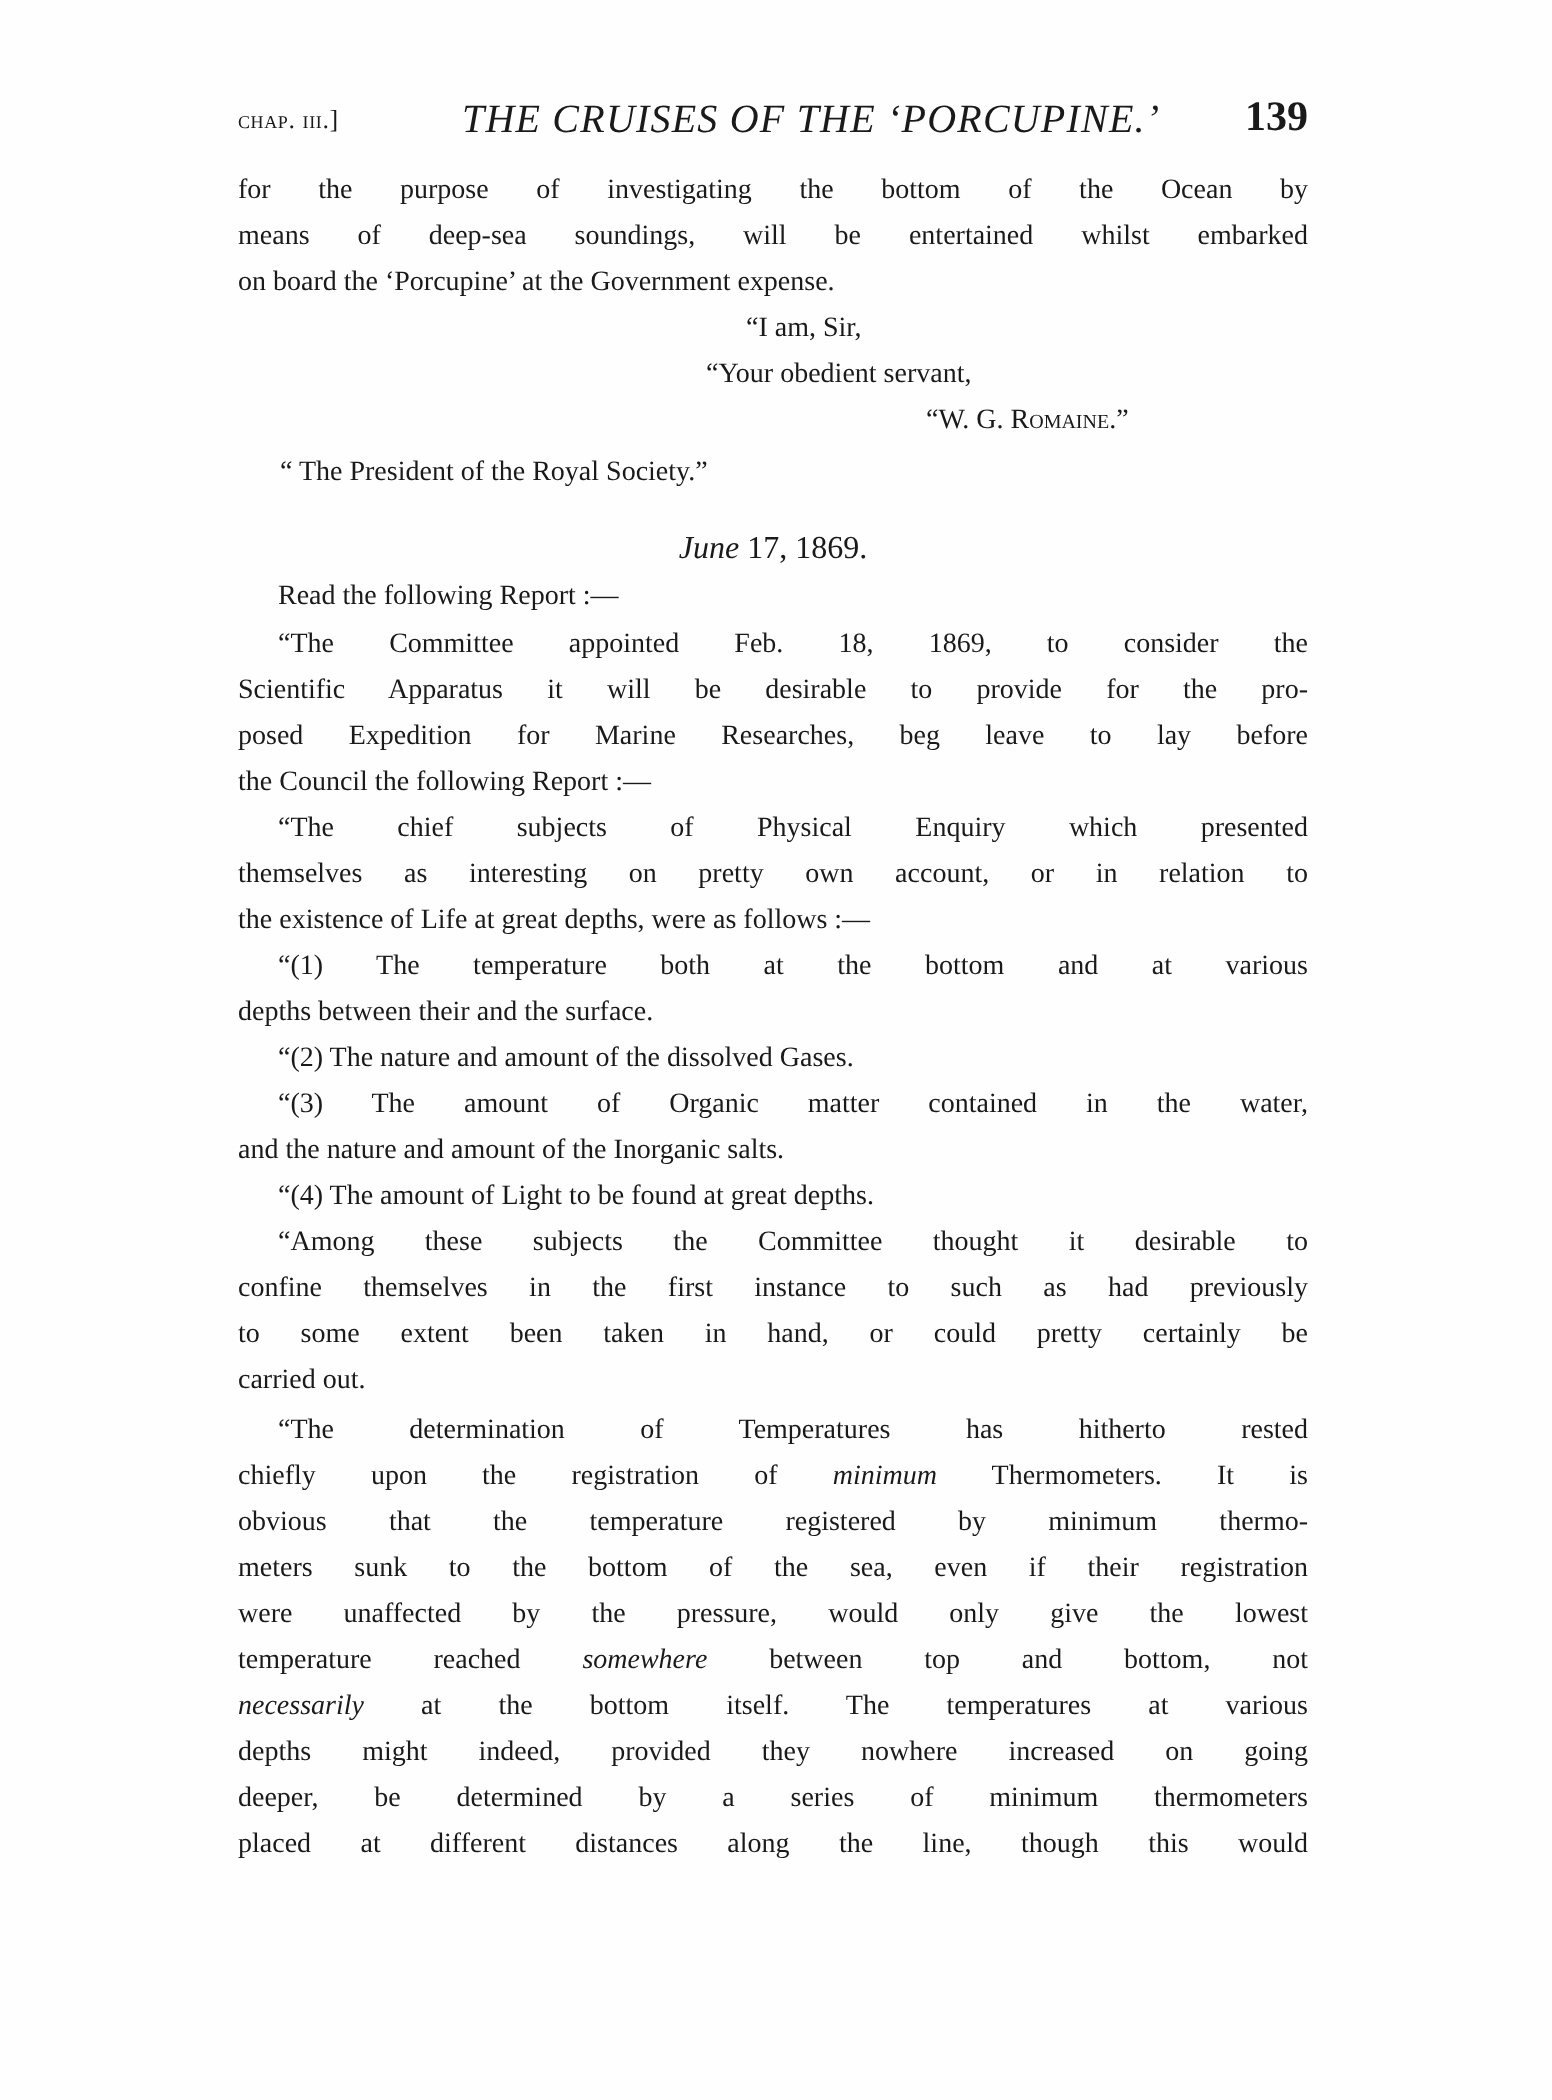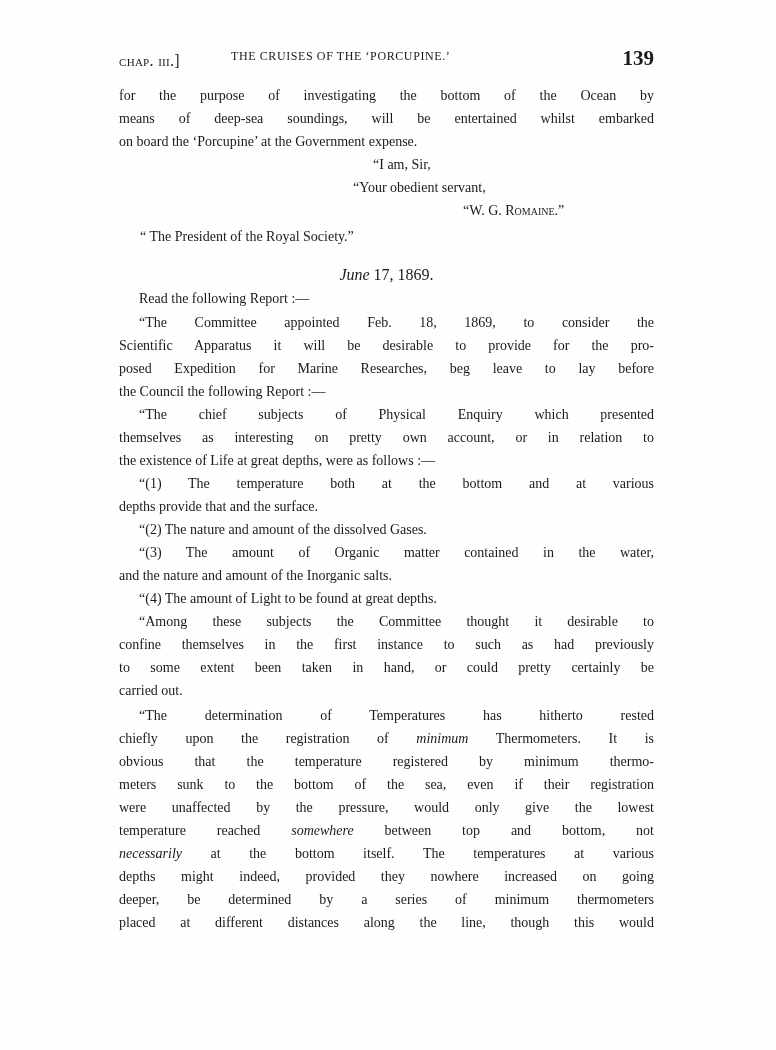--- a/index.html
+++ b/index.html
@@ -1,21 +1,21 @@
 <!DOCTYPE html>
 <html><head>
 <meta charset="utf-8">
 <style>
   html, body { margin: 0; padding: 0; background: #ffffff; }
   body { width: 776px; height: 1050px; position: relative; overflow: hidden; color: #1a1a1a;
          font-family: "Liberation Serif", "DejaVu Serif", serif; }
   .page { position: absolute; left: 0; top: 0; width: 776px; height: 1050px; background: #fefefe; }
   .header { position: absolute; top: 46px; left: 119px; width: 535px; height: 30px; }
-  .hdr-chap { position: absolute; left: 0; top: 6px; font-size: 16px; font-variant: small-caps; letter-spacing: 0.3px; }
-  .hdr-title { position: absolute; left: 112px; top: 3px; font-size: 12px; letter-spacing: 0.6px; }
+  .hdr-chap { position: absolute; left: 0; top: 6px; font-size: 13px; font-variant: small-caps; letter-spacing: 0.3px; }
+  .hdr-title { position: absolute; left: 112px; top: 3px; font-size: 20px; font-style: italic; letter-spacing: 0.6px; }
   .hdr-page { position: absolute; right: 0; top: 0; font-size: 21px; font-weight: bold; text-align: center; }
   .text { position: absolute; left: 119px; width: 535px; }
   .ln { position: absolute; left: 0; width: 535px; font-size: 14px; line-height: 23px; white-space: nowrap;
         text-align: justify; text-align-last: justify; }
   .ln.last { text-align-last: left; }
   .ln.indent { padding-left: 20px; width: 515px; font-family: Liberation Serif, serif; }
   .ln.right1 { text-align-last: left; left: 254px; width: auto; }
   .ln.right2 { text-align-last: left; left: 234px; width: auto; }
   .ln.right3 { text-align-last: left; left: 344px; width: auto; }
   .ln.small-it { left: 21px; width: auto; font-size: 14px; text-align-last: left; }
@@ -50,21 +50,21 @@
 
     <div class="ln indent last" style="top:203px">Read the following Report :—</div>
     <div class="ln indent" style="top:227px">“The Committee appointed Feb. 18, 1869, to consider the</div>
     <div class="ln" style="top:250px">Scientific Apparatus it will be desirable to provide for the pro-</div>
     <div class="ln" style="top:273px">posed Expedition for Marine Researches, beg leave to lay before</div>
     <div class="ln last" style="top:296px">the Council the following Report :—</div>
     <div class="ln indent" style="top:319px">“The chief subjects of Physical Enquiry which presented</div>
     <div class="ln" style="top:342px">themselves as interesting on pretty own account, or in relation to</div>
     <div class="ln last" style="top:365px">the existence of Life at great depths, were as follows :—</div>
     <div class="ln indent" style="top:388px">“(1) The temperature both at the bottom and at various</div>
-    <div class="ln last" style="top:411px">depths provide that and the surface.</div>
+    <div class="ln last" style="top:411px">depths between their and the surface.</div>
     <div class="ln indent last" style="top:434px">“(2) The nature and amount of the dissolved Gases.</div>
     <div class="ln indent" style="top:457px">“(3) The amount of Organic matter contained in the water,</div>
     <div class="ln last" style="top:480px">and the nature and amount of the Inorganic salts.</div>
     <div class="ln indent last" style="top:503px">“(4) The amount of Light to be found at great depths.</div>
     <div class="ln indent" style="top:526px">“Among these subjects the Committee thought it desirable to</div>
     <div class="ln" style="top:549px">confine themselves in the first instance to such as had previously</div>
     <div class="ln" style="top:572px">to some extent been taken in hand, or could pretty certainly be</div>
     <div class="ln last" style="top:595px">carried out.</div>
     <div class="ln indent" style="top:620px">“The determination of Temperatures has hitherto rested</div>
 

